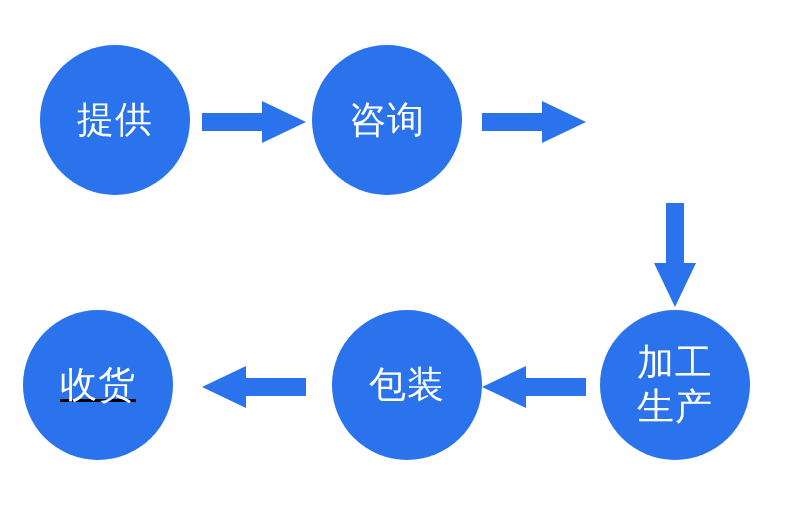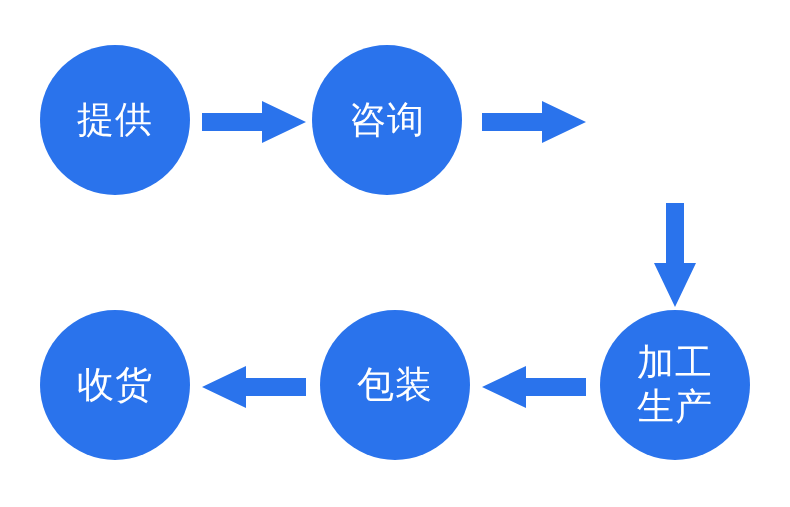--- a/index.html
+++ b/index.html
@@ -38,22 +38,22 @@
     text-align: center;
   }
   .arrow {
     position: absolute;
     display: block;
   }
   
   #node-1 { left: 40px;  top: 45px;  }
   #node-2 { left: 312px; top: 45px;  }
   #node-3 { left: 600px; top: 45px;  }
-  #node-6 { left: 40px;  top: 310px; }
-  #node-5 { left: 320px; top: 310px; }
+  #node-6 { left: 23px;  top: 310px; text-decoration: underline; }
+  #node-5 { left: 332px; top: 310px; }
   #node-4 { left: 600px; top: 310px; }
 
   #arrow-1 { left: 202px; top: 97px;  width: 104px; height: 50px; }
   #arrow-2 { left: 482px; top: 97px;  width: 104px; height: 50px; }
   #arrow-3 { left: 650px; top: 203px; width: 50px;  height: 104px; }
   #arrow-4 { left: 482px; top: 362px; width: 104px; height: 50px; }
   #arrow-5 { left: 202px; top: 362px; width: 104px; height: 50px; }
 </style>
 </head>
 <body>

